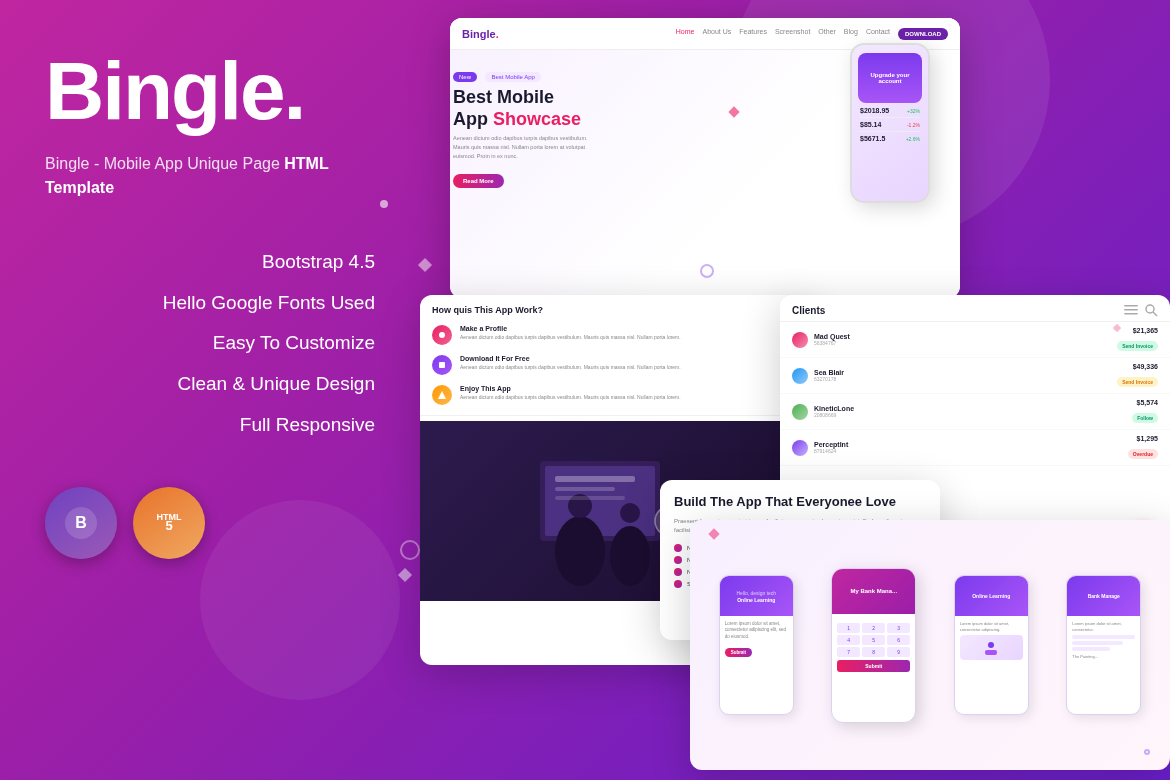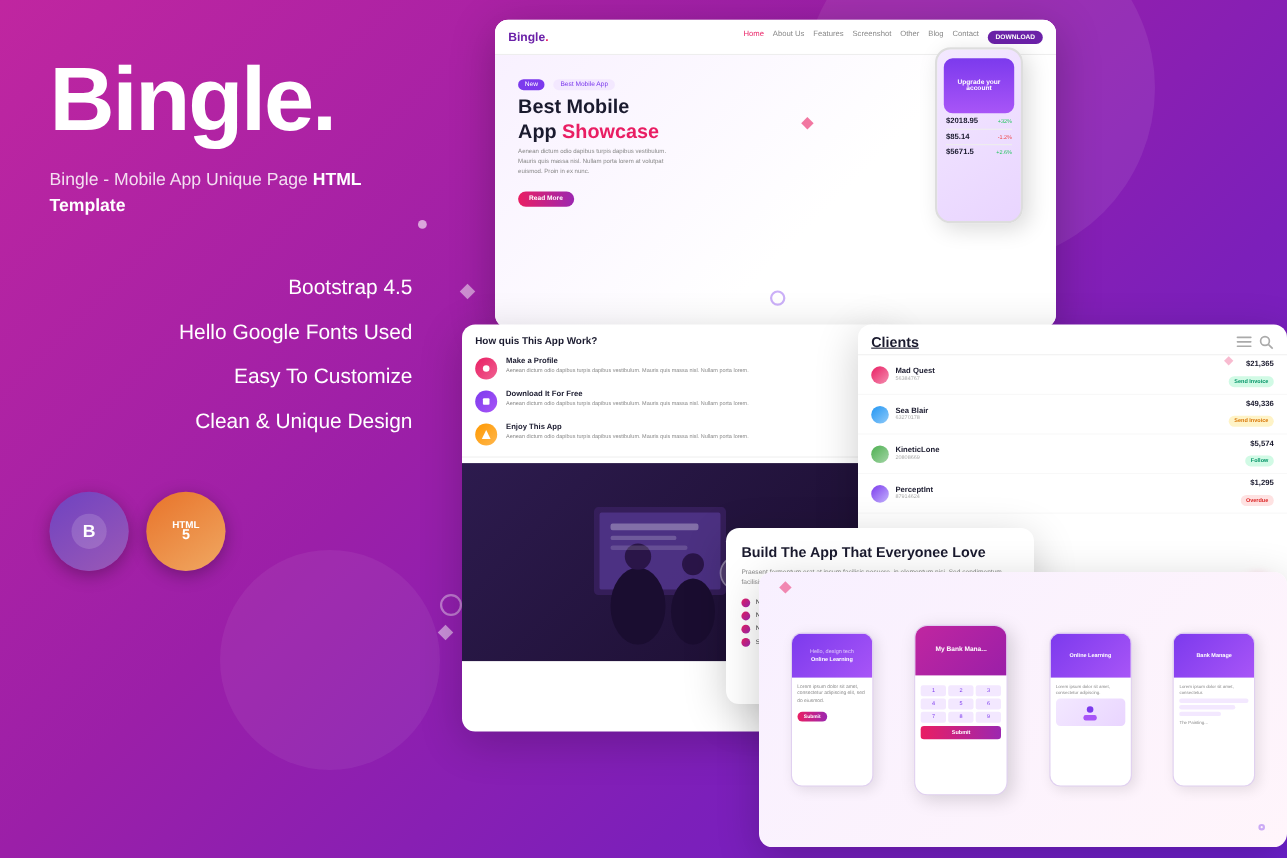--- a/index.html
+++ b/index.html
@@ -173,21 +173,21 @@
     .mock-btn-dl {
       background: #6b21a8;
       color: #fff;
       font-size: 6px;
       padding: 3px 7px;
       border-radius: 10px;
       font-weight: 700;
     }
 
     .mock-hero {
-      padding: 15px 21px;
+      padding: 15px 3px;
       position: relative;
     }
     .mock-badge {
       background: #7c3aed;
       color: #fff;
       font-size: 6px;
       padding: 2px 6px;
       border-radius: 8px;
       display: inline-block;
       margin-bottom: 5px;
@@ -346,21 +346,21 @@
     .mock-step-desc { font-size: 5px; color: #888; line-height: 1.4; }
 
     
     .mock-clients-header {
       display: flex;
       align-items: center;
       justify-content: space-between;
       padding: 8px 12px 4px;
       border-bottom: 1px solid #f0f0f0;
     }
-    .mock-clients-title { font-size: 13px; font-weight: 700; color: #1a1a2e; text-decoration: underline; }
+    .mock-clients-title { font-size: 10px; font-weight: 700; color: #1a1a2e; }
     .mock-client-row {
       display: flex;
       align-items: center;
       padding: 5px 12px;
       border-bottom: 1px solid #f8f8f8;
       gap: 6px;
     }
     .mock-client-avatar {
       width: 16px;
       height: 16px;
@@ -567,20 +567,21 @@
 
   <p class="subtitle">
     <span>Bingle - Mobile App Unique Page</span> <strong>HTML Template</strong>
   </p>
 
   <ul class="features-list">
     <li>Bootstrap 4.5</li>
     <li>Hello Google Fonts Used</li>
     <li>Easy To Customize</li>
     <li>Clean &amp; Unique Design</li>
+    <li>Full Responsive</li>
   </ul>
 
   <div class="tech-badges">
     <div class="badge-bootstrap">
       <svg width="36" height="36" viewBox="0 0 36 36">
         <circle cx="18" cy="18" r="16" fill="rgba(255,255,255,0.15)"></circle>
         <text x="18" y="23" text-anchor="middle" font-size="16" font-weight="900" fill="white" font-family="Arial">B</text>
       </svg>
     </div>
     <div class="badge-html5">

